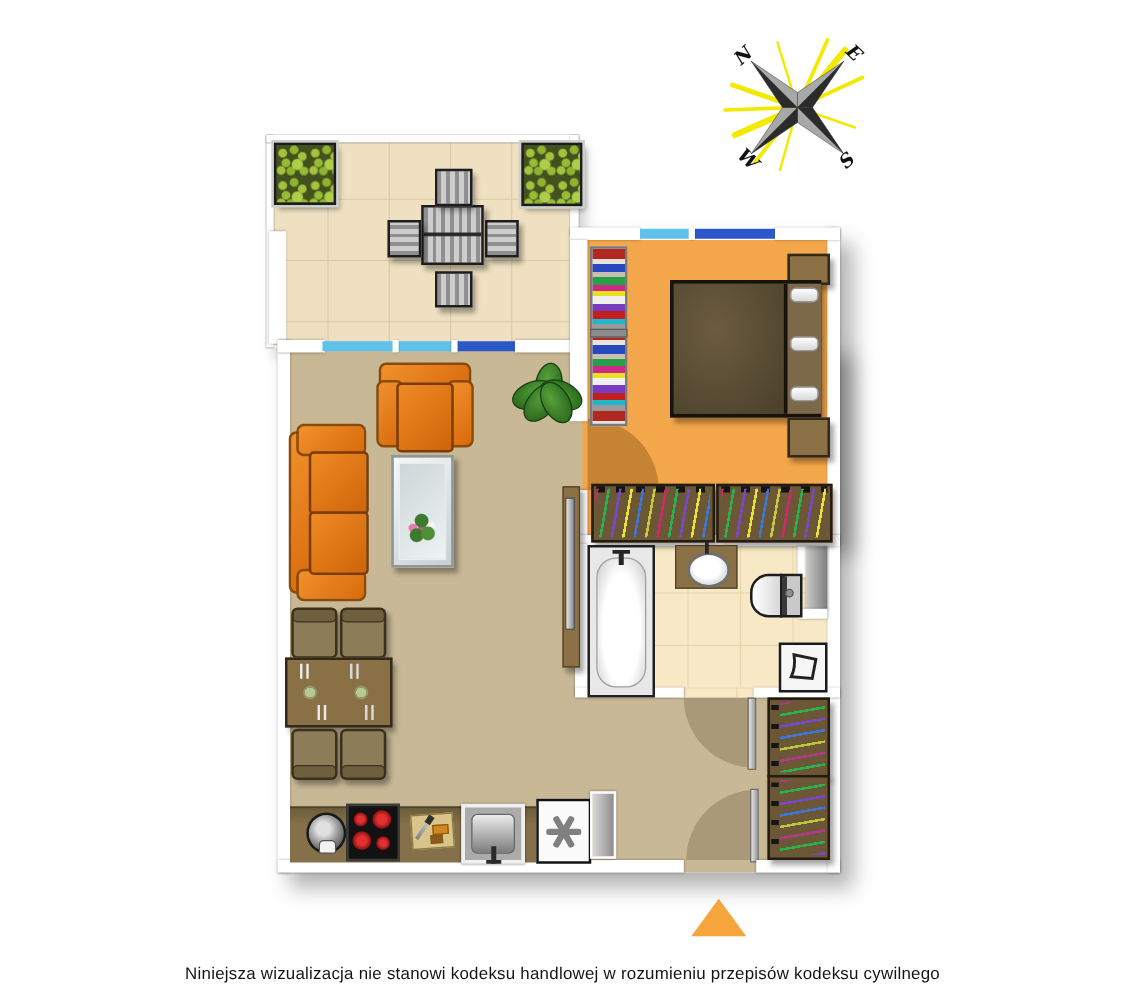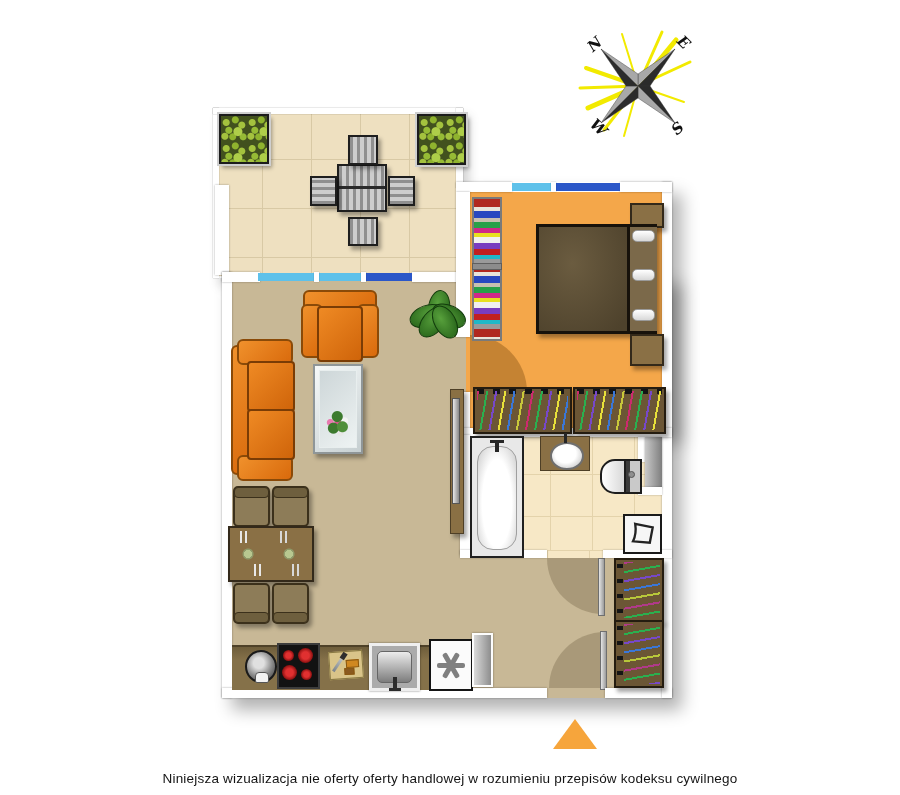--- a/index.html
+++ b/index.html
@@ -391,14 +391,14 @@
     <g font-family="DejaVu Serif, serif" font-size="15" font-weight="bold" font-style="italic" fill="#111">
       <text x="20" y="20" transform="rotate(-42 20 20)" text-anchor="middle">N</text>
       <text x="102" y="18" transform="rotate(44 102 18)" text-anchor="middle">E</text>
       <text x="103" y="104" transform="rotate(-42 103 104)" text-anchor="middle">S</text>
       <text x="17" y="103" transform="rotate(44 17 103)" text-anchor="middle">W</text>
     </g>
   </svg>
 
   <div class="tri" style="left:553px;top:719px;"></div>
 
-  <div class="caption">Niniejsza wizualizacja nie oferty oferty handlowej w rozumieniu przepisów kodeksu cywilnego</div>
+  <div class="caption">Niniejsza wizualizacja nie stanowi kodeksu handlowej w rozumieniu przepisów kodeksu cywilnego</div>
 </div>
 
 </body></html>

